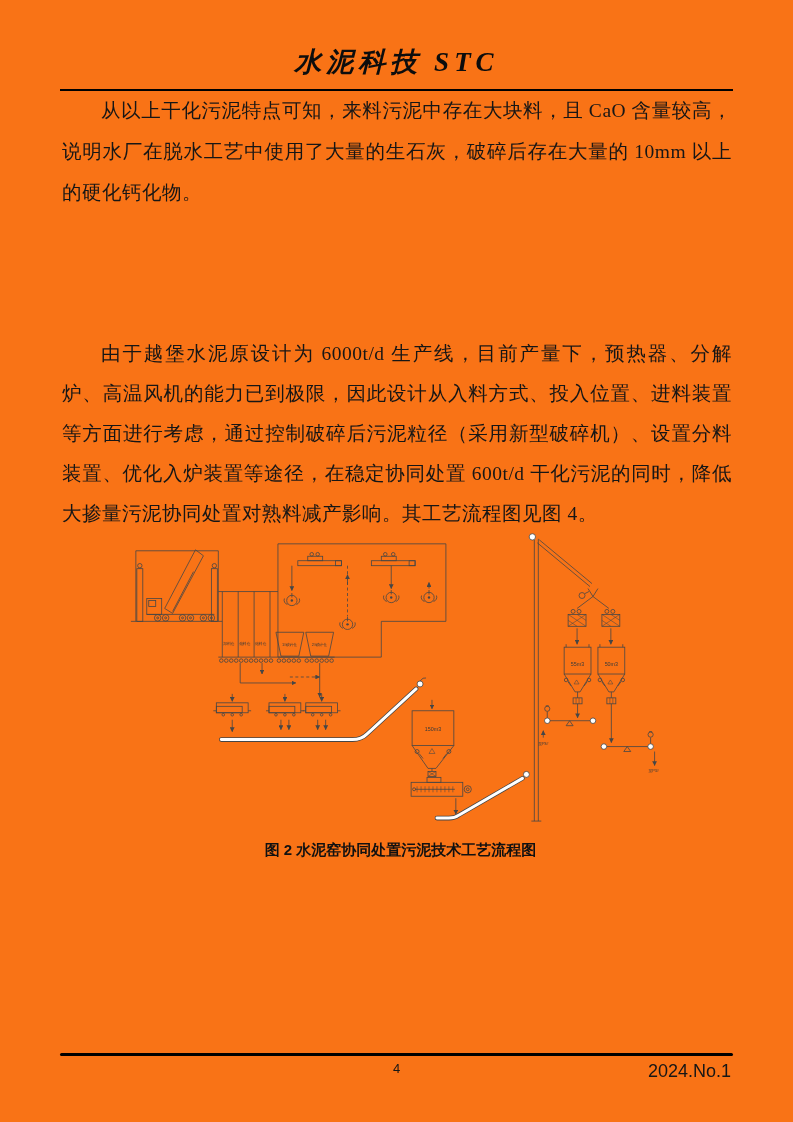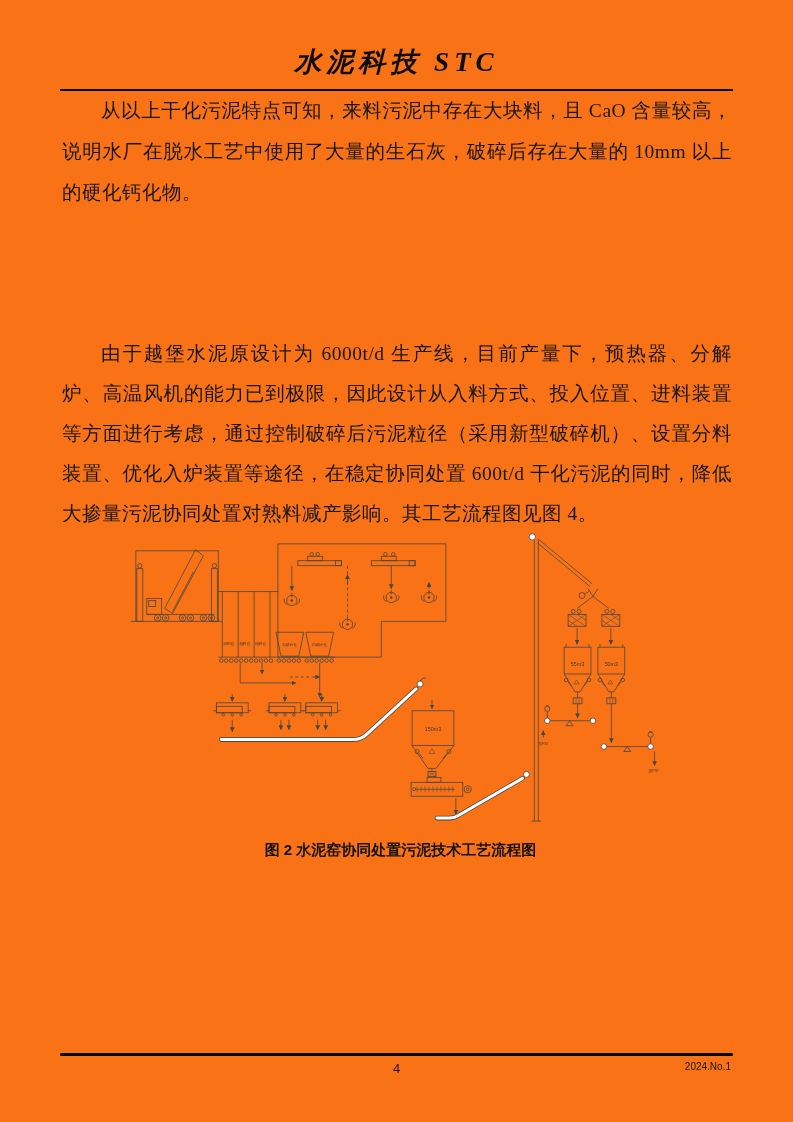--- a/index.html
+++ b/index.html
@@ -16,21 +16,21 @@
   #p1{top:90px;}
   #heading{position:absolute;left:62px;top:196px;margin:0;font-size:20px;font-weight:bold;letter-spacing:0.5px;}
   #p2{top:226px;}
   #p3{top:334px;line-height:40px;}
   #p4{top:856px;line-height:40px;}
   .figure-wrap{position:absolute;top:517px;left:99px;width:660px;height:318px;}
   .figcap{position:absolute;top:837px;left:0;width:100%;margin:4px;text-align:center;
         font-size:15px;font-weight:bold;font-family:"Liberation Sans",sans-serif;color:#111;}
   .page-num{position:absolute;top:1061px;left:0;width:100%;text-align:center;
         font-size:13px;font-family:"Liberation Sans",sans-serif;}
-  .issue{position:absolute;top:1061px;right:62px;font-size:10px;font-family:"Liberation Sans",sans-serif;}
+  .issue{position:absolute;top:1061px;right:62px;font-size:18px;font-family:"Liberation Sans",sans-serif;}
   
   .s{stroke:#464646;fill:none;stroke-width:.8;}
   .sf{stroke:#464646;fill:#fff;stroke-width:.8;}
   .thin{stroke-width:.55;}
   .dash{stroke-dasharray:3 2.5;}
   .tube{stroke:#464646;stroke-width:4.6;fill:none;stroke-linecap:round;}
   .tubein{stroke:#fff;stroke-width:3;fill:none;stroke-linecap:round;}
   .arr{marker-end:url(#ah);}
   .t4{font:4px "Liberation Sans",sans-serif;fill:#3a3a3a;letter-spacing:-0.3px;}
   .t5{font:5.4px "Liberation Sans",sans-serif;fill:#3a3a3a;}

